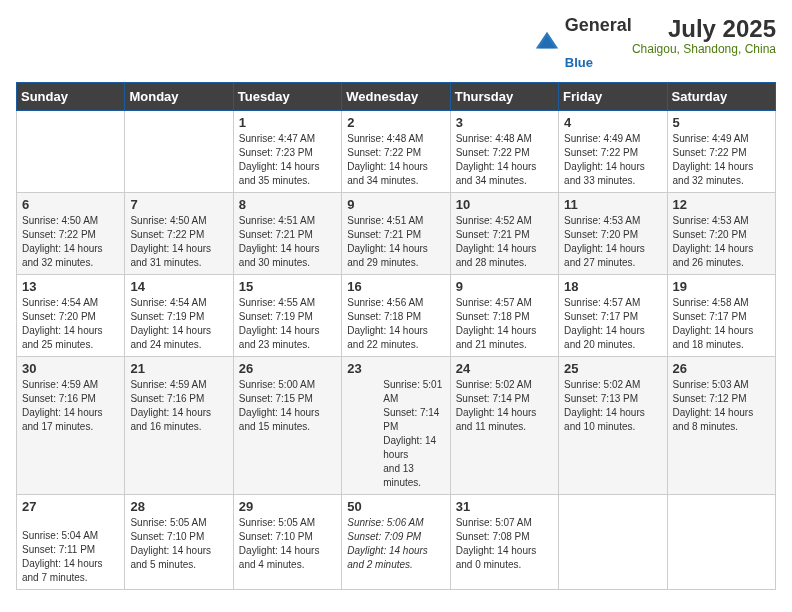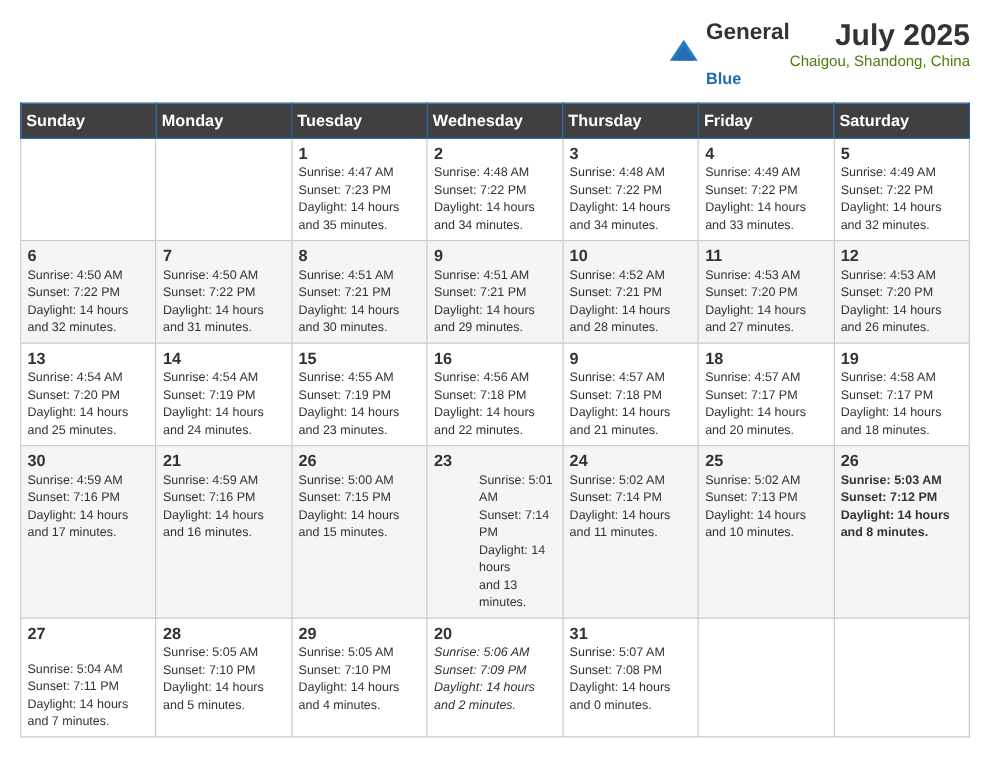--- a/index.html
+++ b/index.html
@@ -300,21 +300,21 @@
         </td>
         <td>
           <span class="day-num">25</span>
           <div class="cell-content" style="white-space: pre-line;">Sunrise: 5:02 AM
 Sunset: 7:13 PM
 Daylight: 14 hours
 and 10 minutes.</div>
         </td>
         <td>
           <span class="day-num">26</span>
-          <div class="cell-content" style="white-space: pre-line; font-weight: bold;">Sunrise: 5:03 AM
+          <div class="cell-content" style="white-space: pre-line;">Sunrise: 5:03 AM
 Sunset: 7:12 PM
 Daylight: 14 hours
 and 8 minutes.</div>
         </td>
       </tr>
       <tr>
         <td>
           <span class="day-num">27</span>
           <div class="cell-content" style="white-space: pre-line; margin-top: 15px;">Sunrise: 5:04 AM
 Sunset: 7:11 PM
@@ -329,21 +329,21 @@
 and 5 minutes.</div>
         </td>
         <td>
           <span class="day-num">29</span>
           <div class="cell-content" style="white-space: pre-line;">Sunrise: 5:05 AM
 Sunset: 7:10 PM
 Daylight: 14 hours
 and 4 minutes.</div>
         </td>
         <td>
-          <span class="day-num">20</span>
+          <span class="day-num">50</span>
           <div class="cell-content" style="white-space: pre-line; font-style: italic;">Sunrise: 5:06 AM
 Sunset: 7:09 PM
 Daylight: 14 hours
 and 2 minutes.</div>
         </td>
         <td>
           <span class="day-num">31</span>
           <div class="cell-content" style="white-space: pre-line;">Sunrise: 5:07 AM
 Sunset: 7:08 PM
 Daylight: 14 hours

